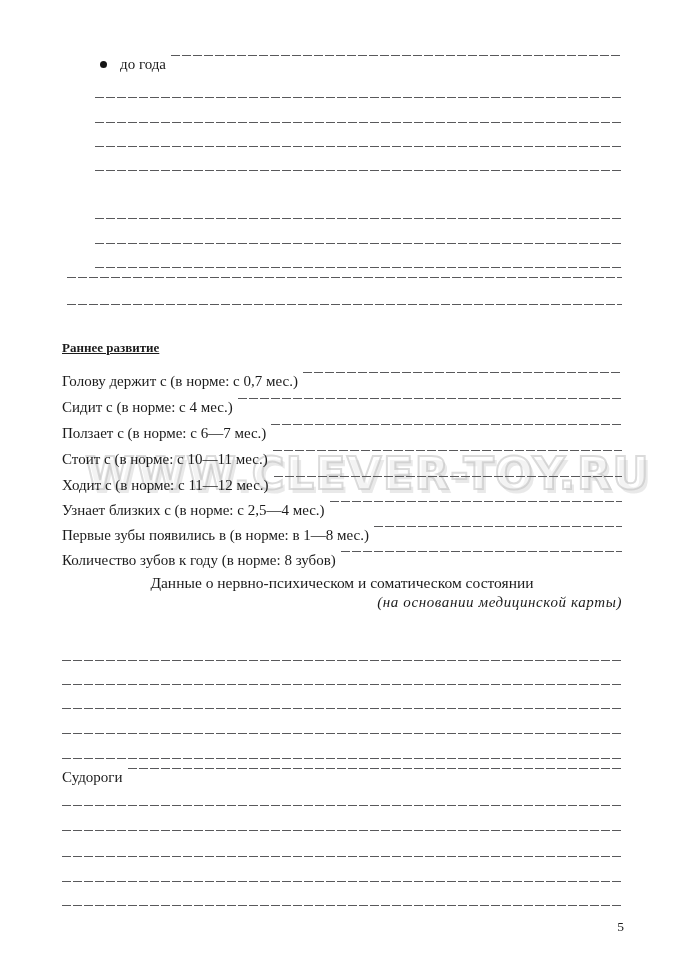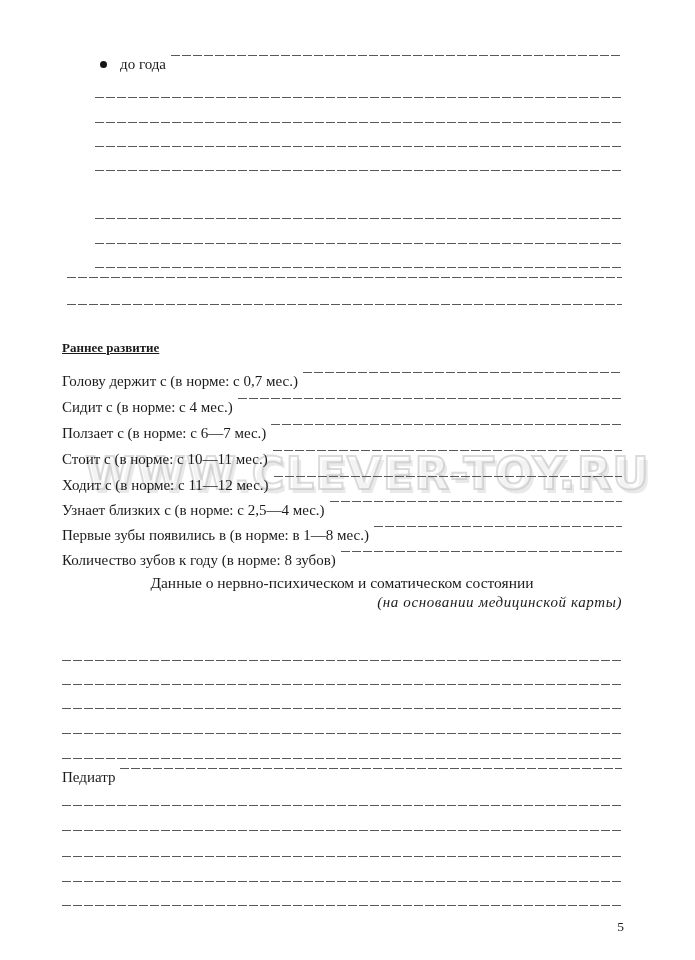--- a/index.html
+++ b/index.html
@@ -113,21 +113,21 @@
   <div class="h2" style="top:573px">Данные о нервно-психическом и соматическом состоянии</div>
   <div class="sub" style="top:594px">(на основании медицинской карты)</div>
 
   <div class="hline" style="top:660px;left:62px"></div>
   <div class="hline" style="top:684px;left:62px"></div>
   <div class="hline" style="top:708px;left:62px"></div>
   <div class="hline" style="top:733px;left:62px"></div>
   <div class="hline" style="top:758px;left:62px"></div>
 
   <div class="row" style="top:768px">
-    <span class="lbl">Педиатр</span>
+    <span class="lbl">Судороги</span>
     <span class="wline"></span>
   </div>
   <div class="hline" style="top:805px;left:62px"></div>
   <div class="hline" style="top:830px;left:62px"></div>
   <div class="hline" style="top:856px;left:62px"></div>
   <div class="hline" style="top:881px;left:62px"></div>
   <div class="hline" style="top:905px;left:62px"></div>
 
   <div class="pagenum">5</div>
 </div>

